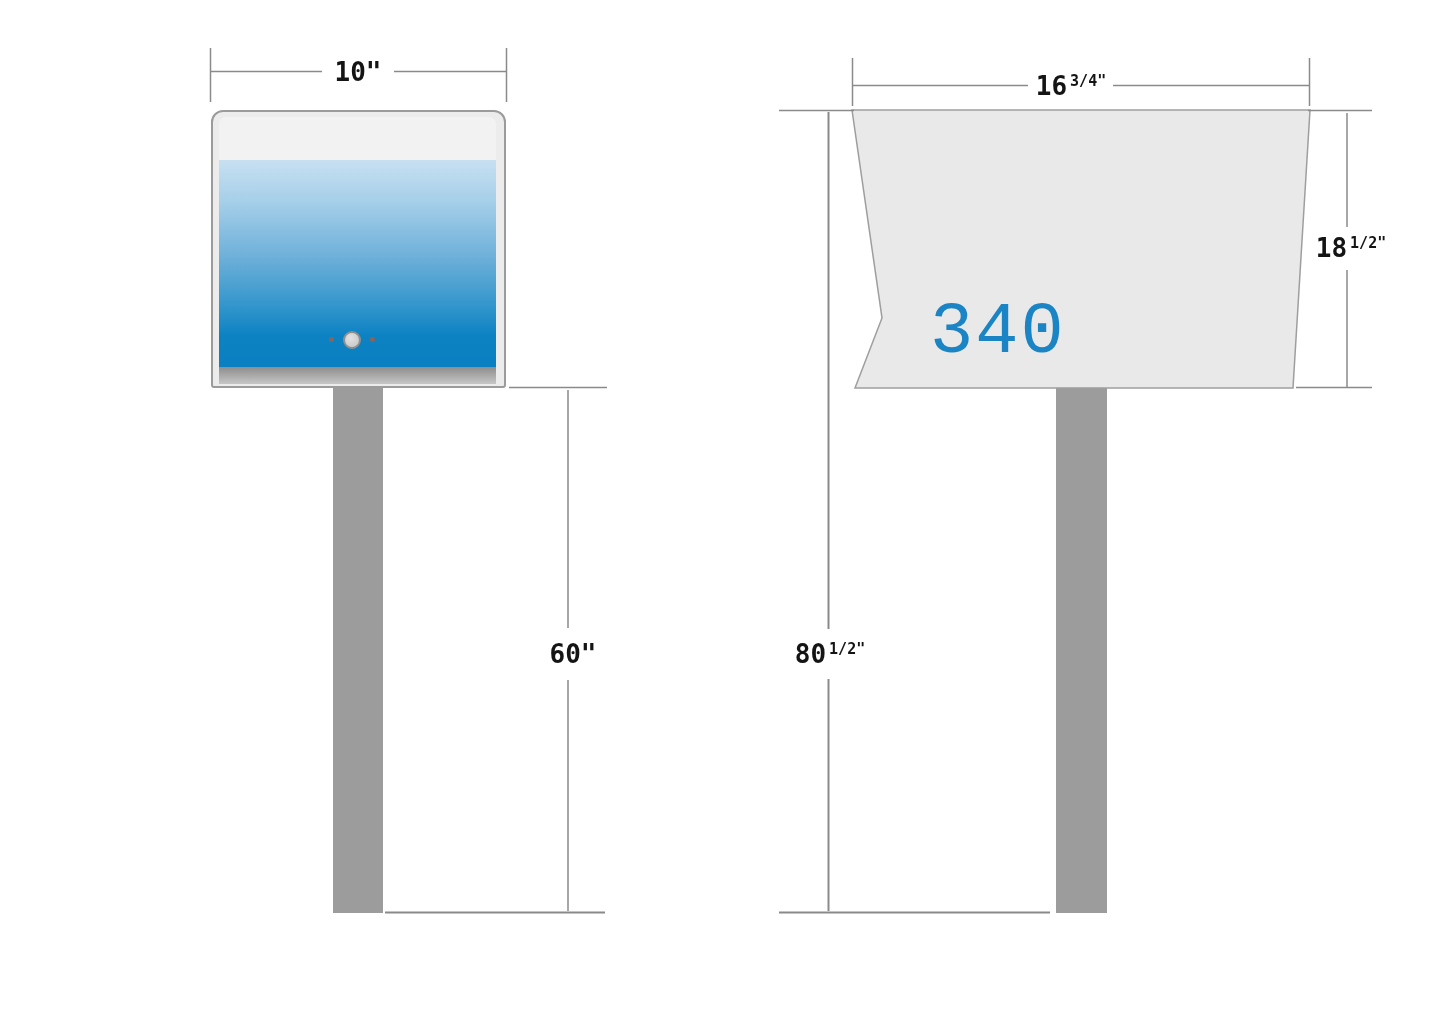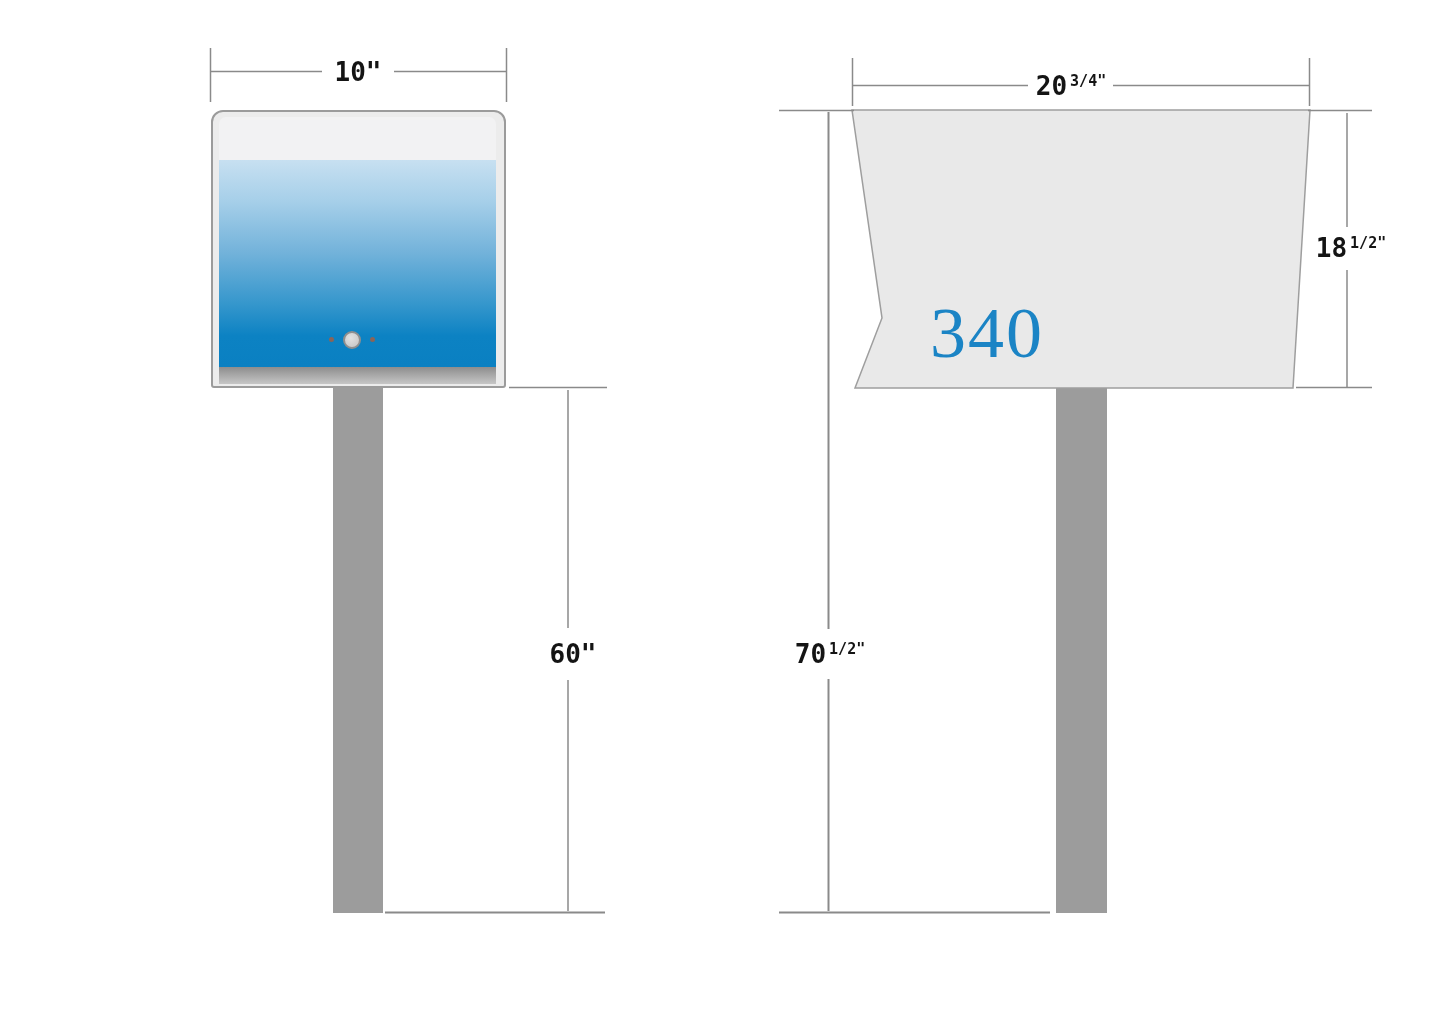--- a/index.html
+++ b/index.html
@@ -81,21 +81,21 @@
   .dim-label .frac {
     font-size: 15px;
     position: relative;
     top: -9px;
     margin-left: 3px;
   }
   
   .box-number {
     position: absolute;
     left: 930px; top: 297px;
-    font-family: Liberation Serif, serif;
+    font-family: Liberation Mono, monospace;
     font-size: 72px;
     font-weight: 400;
     letter-spacing: 2px;
     line-height: 1;
     color: #1b84c5;
     z-index: 3;
   }
 </style>
 </head>
 <body>
@@ -163,24 +163,24 @@
 
   <div class="dim-label" style="left:358px; top:72px;">
     <span>10"</span>
   </div>
 
   <div class="dim-label" style="left:573px; top:654px;">
     <span>60"</span>
   </div>
 
   <div class="dim-label" style="left:1071px; top:86px;">
-    <span>20</span><span class="frac">3/4"</span>
+    <span>16</span><span class="frac">3/4"</span>
   </div>
 
   <div class="dim-label" style="left:830px; top:654px;">
-    <span>70</span><span class="frac">1/2"</span>
+    <span>80</span><span class="frac">1/2"</span>
   </div>
 
   <div class="dim-label" style="left:1351px; top:248px;">
     <span>18</span><span class="frac">1/2"</span>
   </div>
 
 </div>
 
 </body></html>

